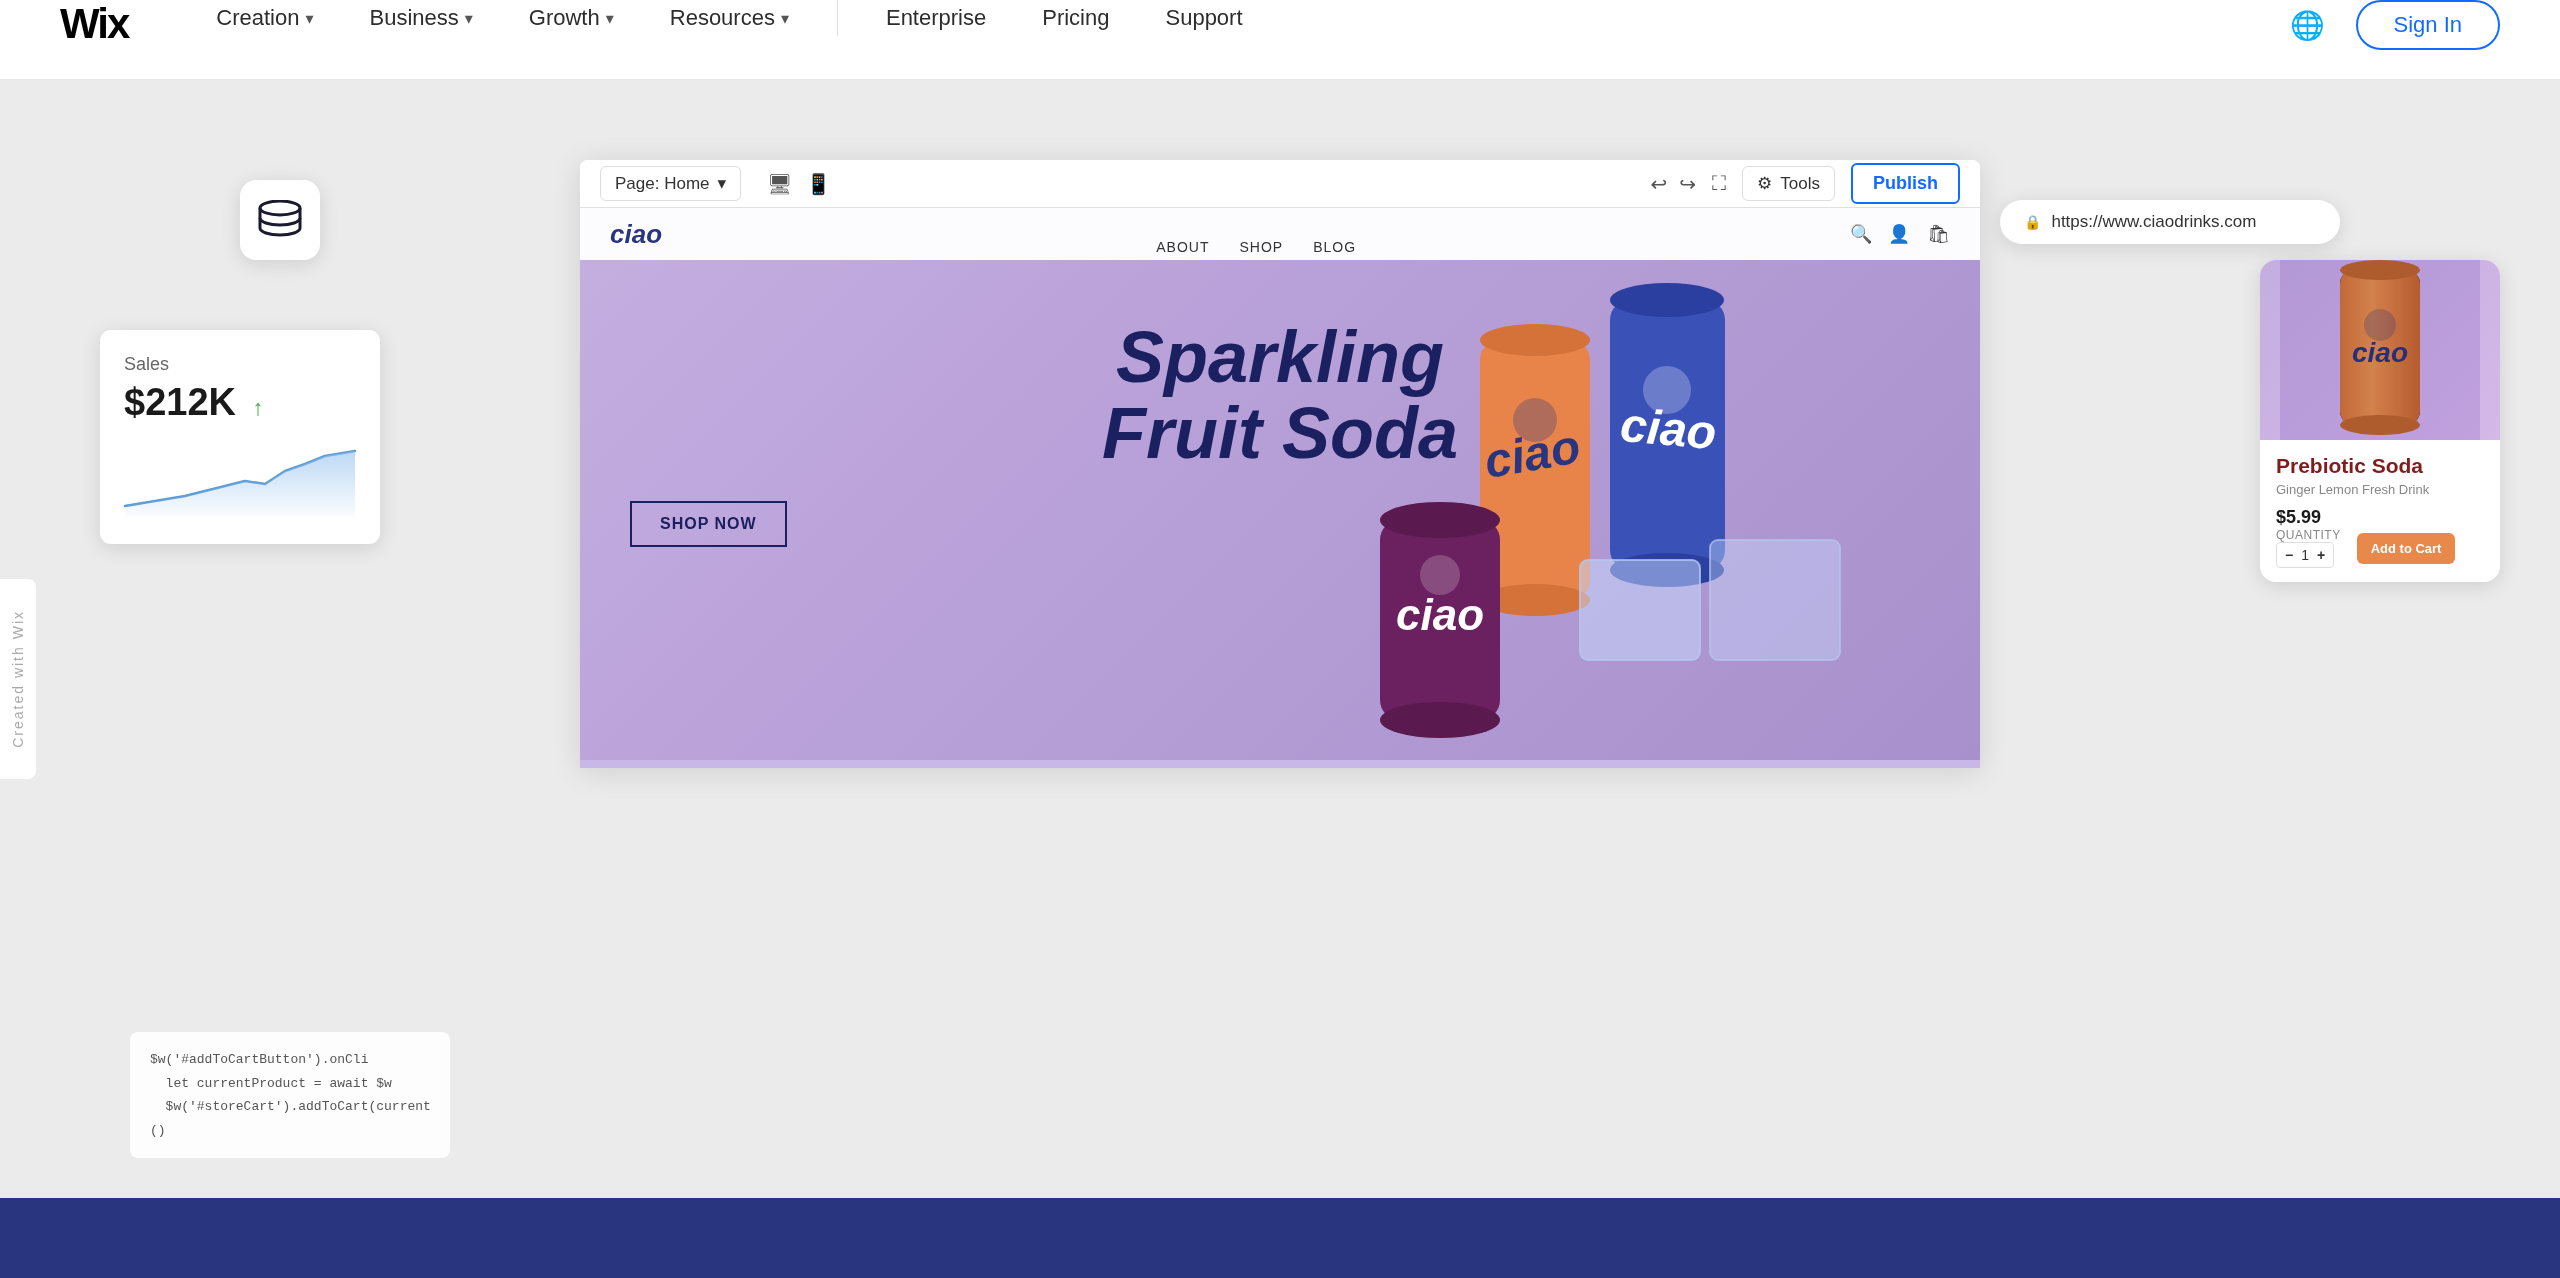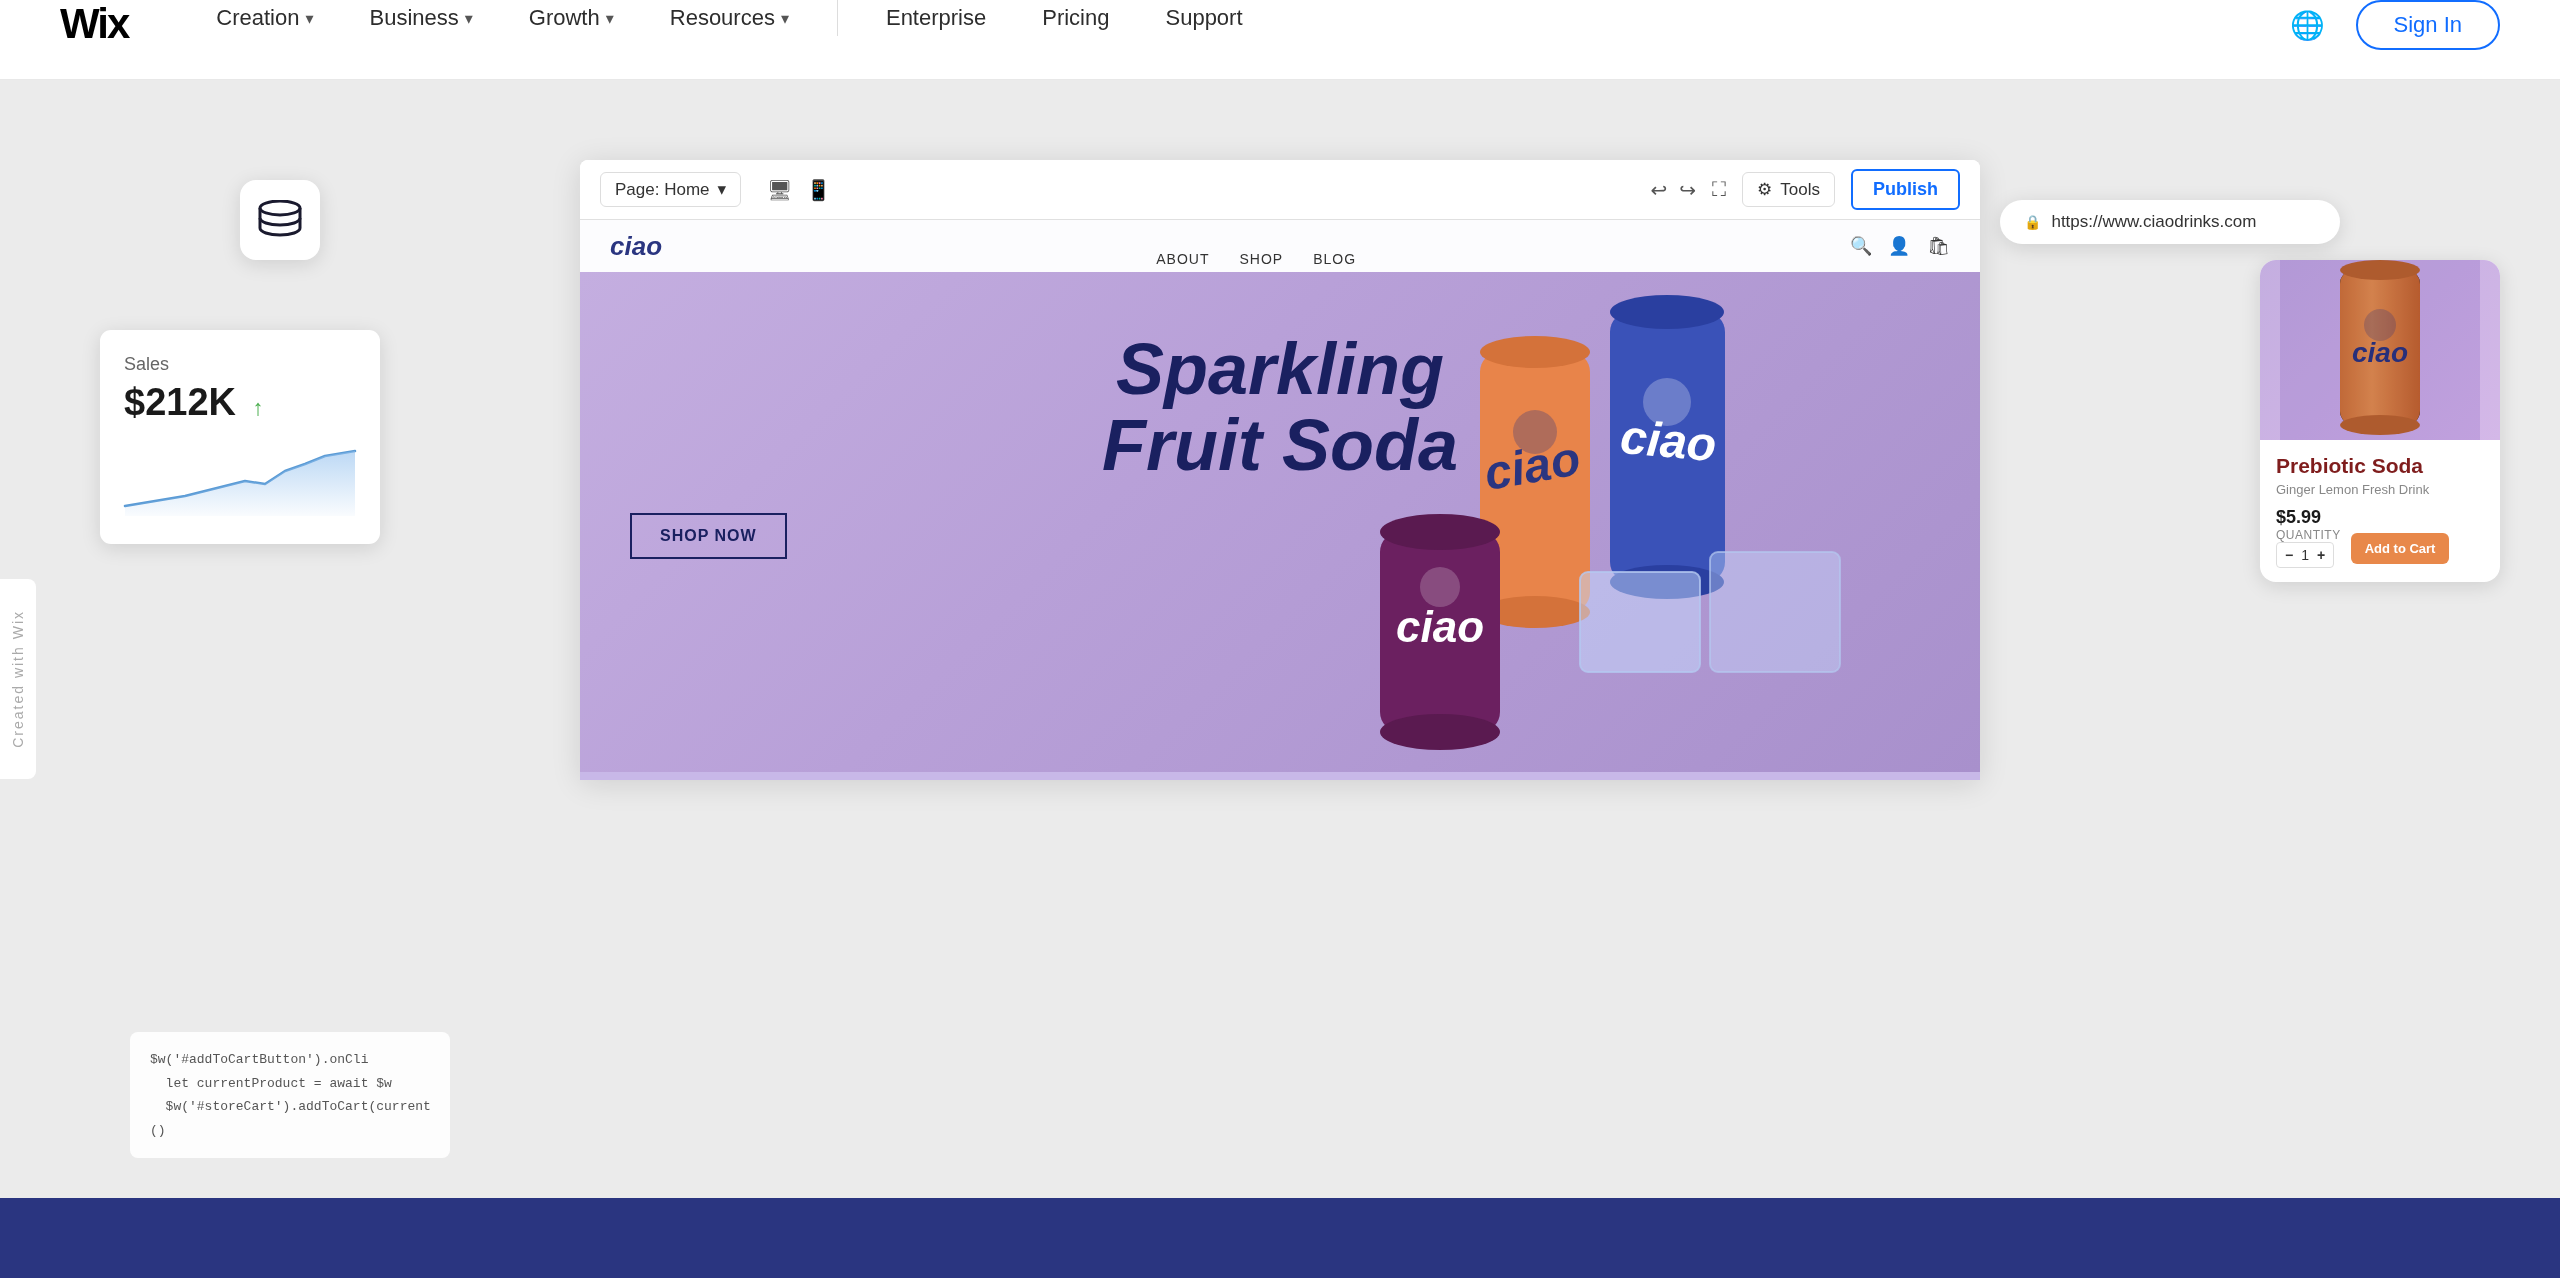--- a/index.html
+++ b/index.html
@@ -75,21 +75,21 @@
     .editor-frame {
       width: 1400px;
       background: #fff;
       border-radius: 8px;
       box-shadow: 0 4px 30px rgba(0,0,0,0.12);
       position: relative;
       margin-top: 20px;
     }
 
     .editor-toolbar {
-      height: 60px;
+      height: 48px;
       background: #fff;
       border-bottom: 1px solid #e0e0e0;
       display: flex;
       align-items: center;
       padding: 0 20px;
       gap: 16px;
       border-radius: 8px 8px 0 0;
     }
     .page-selector {
       display: flex;
@@ -254,21 +254,21 @@
       background: linear-gradient(135deg, #c4aee0, #d4b8e8);
       display: flex;
       align-items: center;
       justify-content: center;
       position: relative;
     }
     .product-info { padding: 14px 16px; }
     .product-name { font-size: 21px; font-weight: 700; color: #7f1d1d; margin-bottom: 4px; }
     .product-desc { font-size: 13px; color: #888; margin-bottom: 10px; }
     .product-price { font-size: 18px; font-weight: 700; color: #1a1a1a; }
-    .product-actions { display: flex; align-items: center; gap: 10px; }
+    .product-actions { display: flex; align-items: center; gap: 16px; }
     .quantity-label { font-size: 12px; color: #888; letter-spacing: 0.5px; }
     .quantity-control { display: flex; align-items: center; gap: 8px; font-size: 14px; color: #333; border: 1px solid #ddd; border-radius: 4px; padding: 4px 8px; }
     .add-to-cart-btn {
       background: #e8884a;
       color: #fff;
       border: none;
       border-radius: 6px;
       padding: 8px 14px;
       font-size: 13px;
       font-weight: 600;

